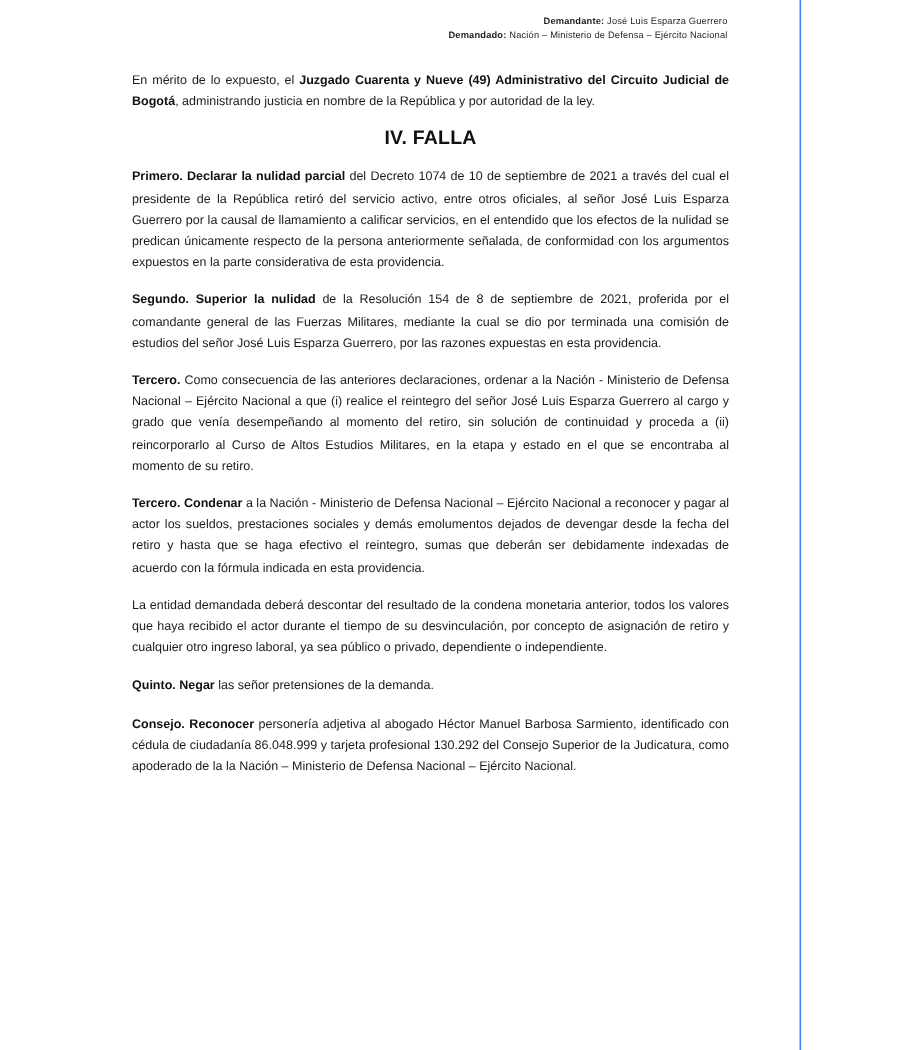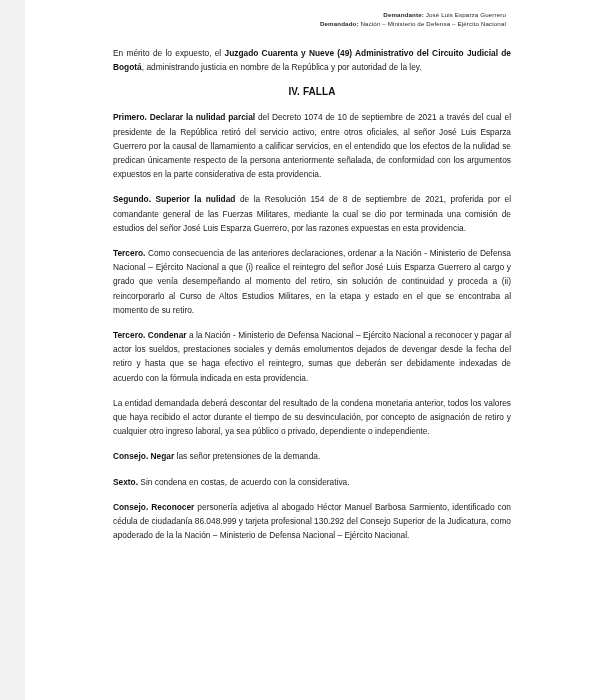--- a/index.html
+++ b/index.html
@@ -15,24 +15,23 @@
   }
 
   
   .page {
     position: absolute;
     left: 0;
     top: 0;
     width: 534px;
     height: 700px;
     background: #ffffff;
-    border-right: 5px solid #3b82f6;
+    border-right: 1px solid #3b82f6;
     box-sizing: border-box;
     overflow: hidden;
-    margin-left: 25px;
   }
 
   .gutter {
     position: absolute;
     left: 535px;
     top: 0;
     width: 65px;
     height: 700px;
     background: #ffffff;
   }
@@ -77,21 +76,21 @@
   p.para:last-child {
     margin-bottom: 0;
   }
   p.para b {
     font-weight: bold;
     color: #111111;
   }
 
   h2.section-title {
     margin: 0 0 11px 0;
-    font-size: 10px;
+    font-size: 13px;
     line-height: 14px;
     font-weight: bold;
     text-align: center;
     color: #111111;
     letter-spacing: 0.01em;
   }
 </style>
 </head>
 <body>
 
@@ -117,23 +116,22 @@
     <p class="para"><b>Primero. Declarar la nulidad parcial</b><span> del Decreto 1074 de 10 de septiembre de 2021 a través del cual el presidente de la República retiró del servicio activo, entre otros oficiales, al señor José Luis Esparza Guerrero por la causal de llamamiento a calificar servicios, en el entendido que los efectos de la nulidad se predican únicamente respecto de la persona anteriormente señalada, de conformidad con los argumentos expuestos en la parte considerativa de esta providencia.</span></p>
 
     <p class="para"><b>Segundo. Superior la nulidad</b><span> de la Resolución 154 de 8 de septiembre de 2021, proferida por el comandante general de las Fuerzas Militares, mediante la cual se dio por terminada una comisión de estudios del señor José Luis Esparza Guerrero, por las razones expuestas en esta providencia.</span></p>
 
     <p class="para"><b>Tercero.</b><span> Como consecuencia de las anteriores declaraciones, ordenar a la Nación - Ministerio de Defensa Nacional – Ejército Nacional a que (i) realice el reintegro del señor José Luis Esparza Guerrero al cargo y grado que venía desempeñando al momento del retiro, sin solución de continuidad y proceda a (ii) reincorporarlo al Curso de Altos Estudios Militares, en la etapa y estado en el que se encontraba al momento de su retiro.</span></p>
 
     <p class="para"><b>Tercero. Condenar</b><span> a la Nación - Ministerio de Defensa Nacional – Ejército Nacional a reconocer y pagar al actor los sueldos, prestaciones sociales y demás emolumentos dejados de devengar desde la fecha del retiro y hasta que se haga efectivo el reintegro, sumas que deberán ser debidamente indexadas de acuerdo con la fórmula indicada en esta providencia.</span></p>
 
     <p class="para">La entidad demandada deberá descontar del resultado de la condena monetaria anterior, todos los valores que haya recibido el actor durante el tiempo de su desvinculación, por concepto de asignación de retiro y cualquier otro ingreso laboral, ya sea público o privado, dependiente o independiente.</p>
 
-    <p class="para"><b>Consejo. Negar</b><span> las señor pretensiones de la demanda.</span></p>
+    <p class="para"><b>Quinto. Negar</b><span> las señor pretensiones de la demanda.</span></p>
 
-    <p class="para"><b>Sexto.</b><span> Sin condena en costas, de acuerdo con la considerativa.</span></p>
 
 
     <p class="para"><b>Consejo. Reconocer</b><span> personería adjetiva al abogado Héctor Manuel Barbosa Sarmiento, identificado con cédula de ciudadanía 86.048.999 y tarjeta profesional 130.292 del Consejo Superior de la Judicatura, como apoderado de la la Nación – Ministerio de Defensa Nacional – Ejército Nacional.</span></p>
 
   </div>
 </div>
 
 <div class="gutter"></div>
 
 </body></html>

